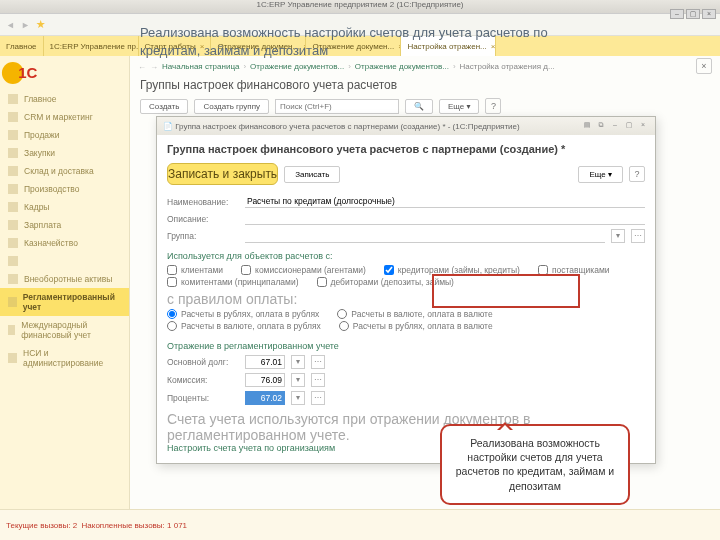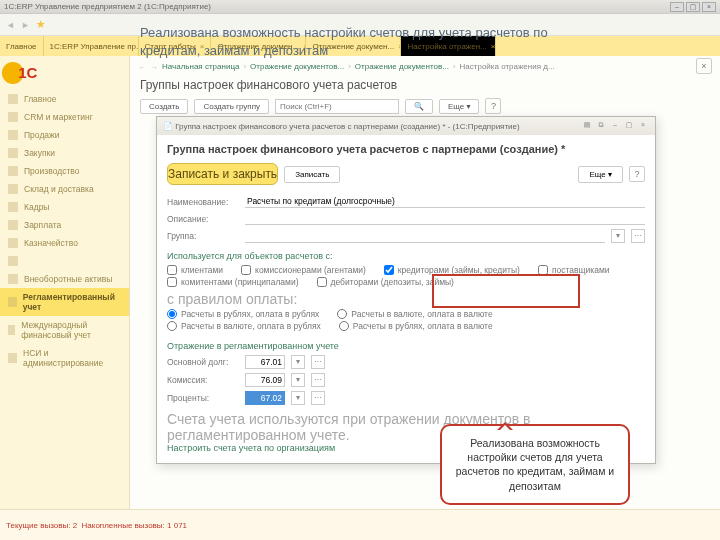--- a/index.html
+++ b/index.html
@@ -1,27 +1,27 @@
 <!DOCTYPE html>
 <html><head>
 <meta charset="utf-8">
 <style>
 * { box-sizing: border-box; margin: 0; padding: 0; font-family: Arial, sans-serif; }
 body { width: 720px; height: 540px; background: #fefefe; overflow: hidden; font-size: 9px; position: relative; }
 
-.titlebar { height: 14px; background: linear-gradient(#e8e6e0,#d8d6d0); display: flex; align-items: center; padding: 0 4px; font-size: 8px; color: #666; border-bottom: 1px solid #ccc; }
+.titlebar { height: 14px; background: linear-gradient(#e8e6e0,#d8d6d0); display: flex; align-items: center; padding: 0 4px; font-size: 8px; color: #666; border-bottom: 1px solid #ccc; flex-direction: column; }
 .titlebar .wctrl { margin-left: auto; display: flex; gap: 2px; }
 .titlebar .wbtn { width: 14px; height: 10px; background: #ddd; border: 1px solid #aaa; font-size: 7px; text-align: center; line-height: 8px; }
 
 .toolbar { height: 22px; background: #f5f5f0; display: flex; align-items: center; padding: 0 6px; gap: 6px; border-bottom: 1px solid #e0e0d8; }
 .star { color: #f5c542; font-size: 11px; }
 
 .tabstrip { height: 20px; background: #fde997; display: flex; align-items: stretch; font-size: 8px; }
 .tabstrip .tab { padding: 0 6px; display: flex; align-items: center; border-right: 1px solid #e8d070; color: #6b5a20; white-space: nowrap; overflow: hidden; max-width: 95px; text-overflow: ellipsis; }
-.tabstrip .tab.active { background: #000000; text-align: center; }
+.tabstrip .tab.active { background: #ffffff; text-align: center; }
 .tabstrip .tab .x { margin-left: 4px; color: #b09030; }
 
 .layout { display: flex; height: calc(540px - 14px - 22px - 20px - 14px); }
 
 .sidebar { width: 130px; background: #fef6d9; border-right: 1px solid #e8e0c0; padding-top: 2px; }
 .sidebar .item { display: flex; align-items: center; gap: 6px; padding: 4px 8px; font-size: 8.5px; color: #9a8a50; cursor: pointer; }
 .sidebar .item .ic { width: 10px; height: 10px; background: #c4b070; opacity: .4; }
 .sidebar .item.hl { background: #fce16a; color: #6b5a20; font-weight: bold; }
 
 .main { flex: 1; background: #fdfdfa; position: relative; }
@@ -140,25 +140,25 @@
     <div class="item">
         <span class="ic"></span>
         <span>Продажи</span>
       </div>
     <div class="item">
         <span class="ic"></span>
         <span>Закупки</span>
       </div>
     <div class="item">
         <span class="ic"></span>
+        <span>Склад и доставка</span>
+      </div>
+    <div class="item">
+        <span class="ic"></span>
         <span>Производство</span>
-      </div>
-    <div class="item">
-        <span class="ic"></span>
-        <span>Склад и доставка</span>
       </div>
     <div class="item">
         <span class="ic"></span>
         <span>Кадры</span>
       </div>
     <div class="item">
         <span class="ic"></span>
         <span>Зарплата</span>
       </div>
     <div class="item">

